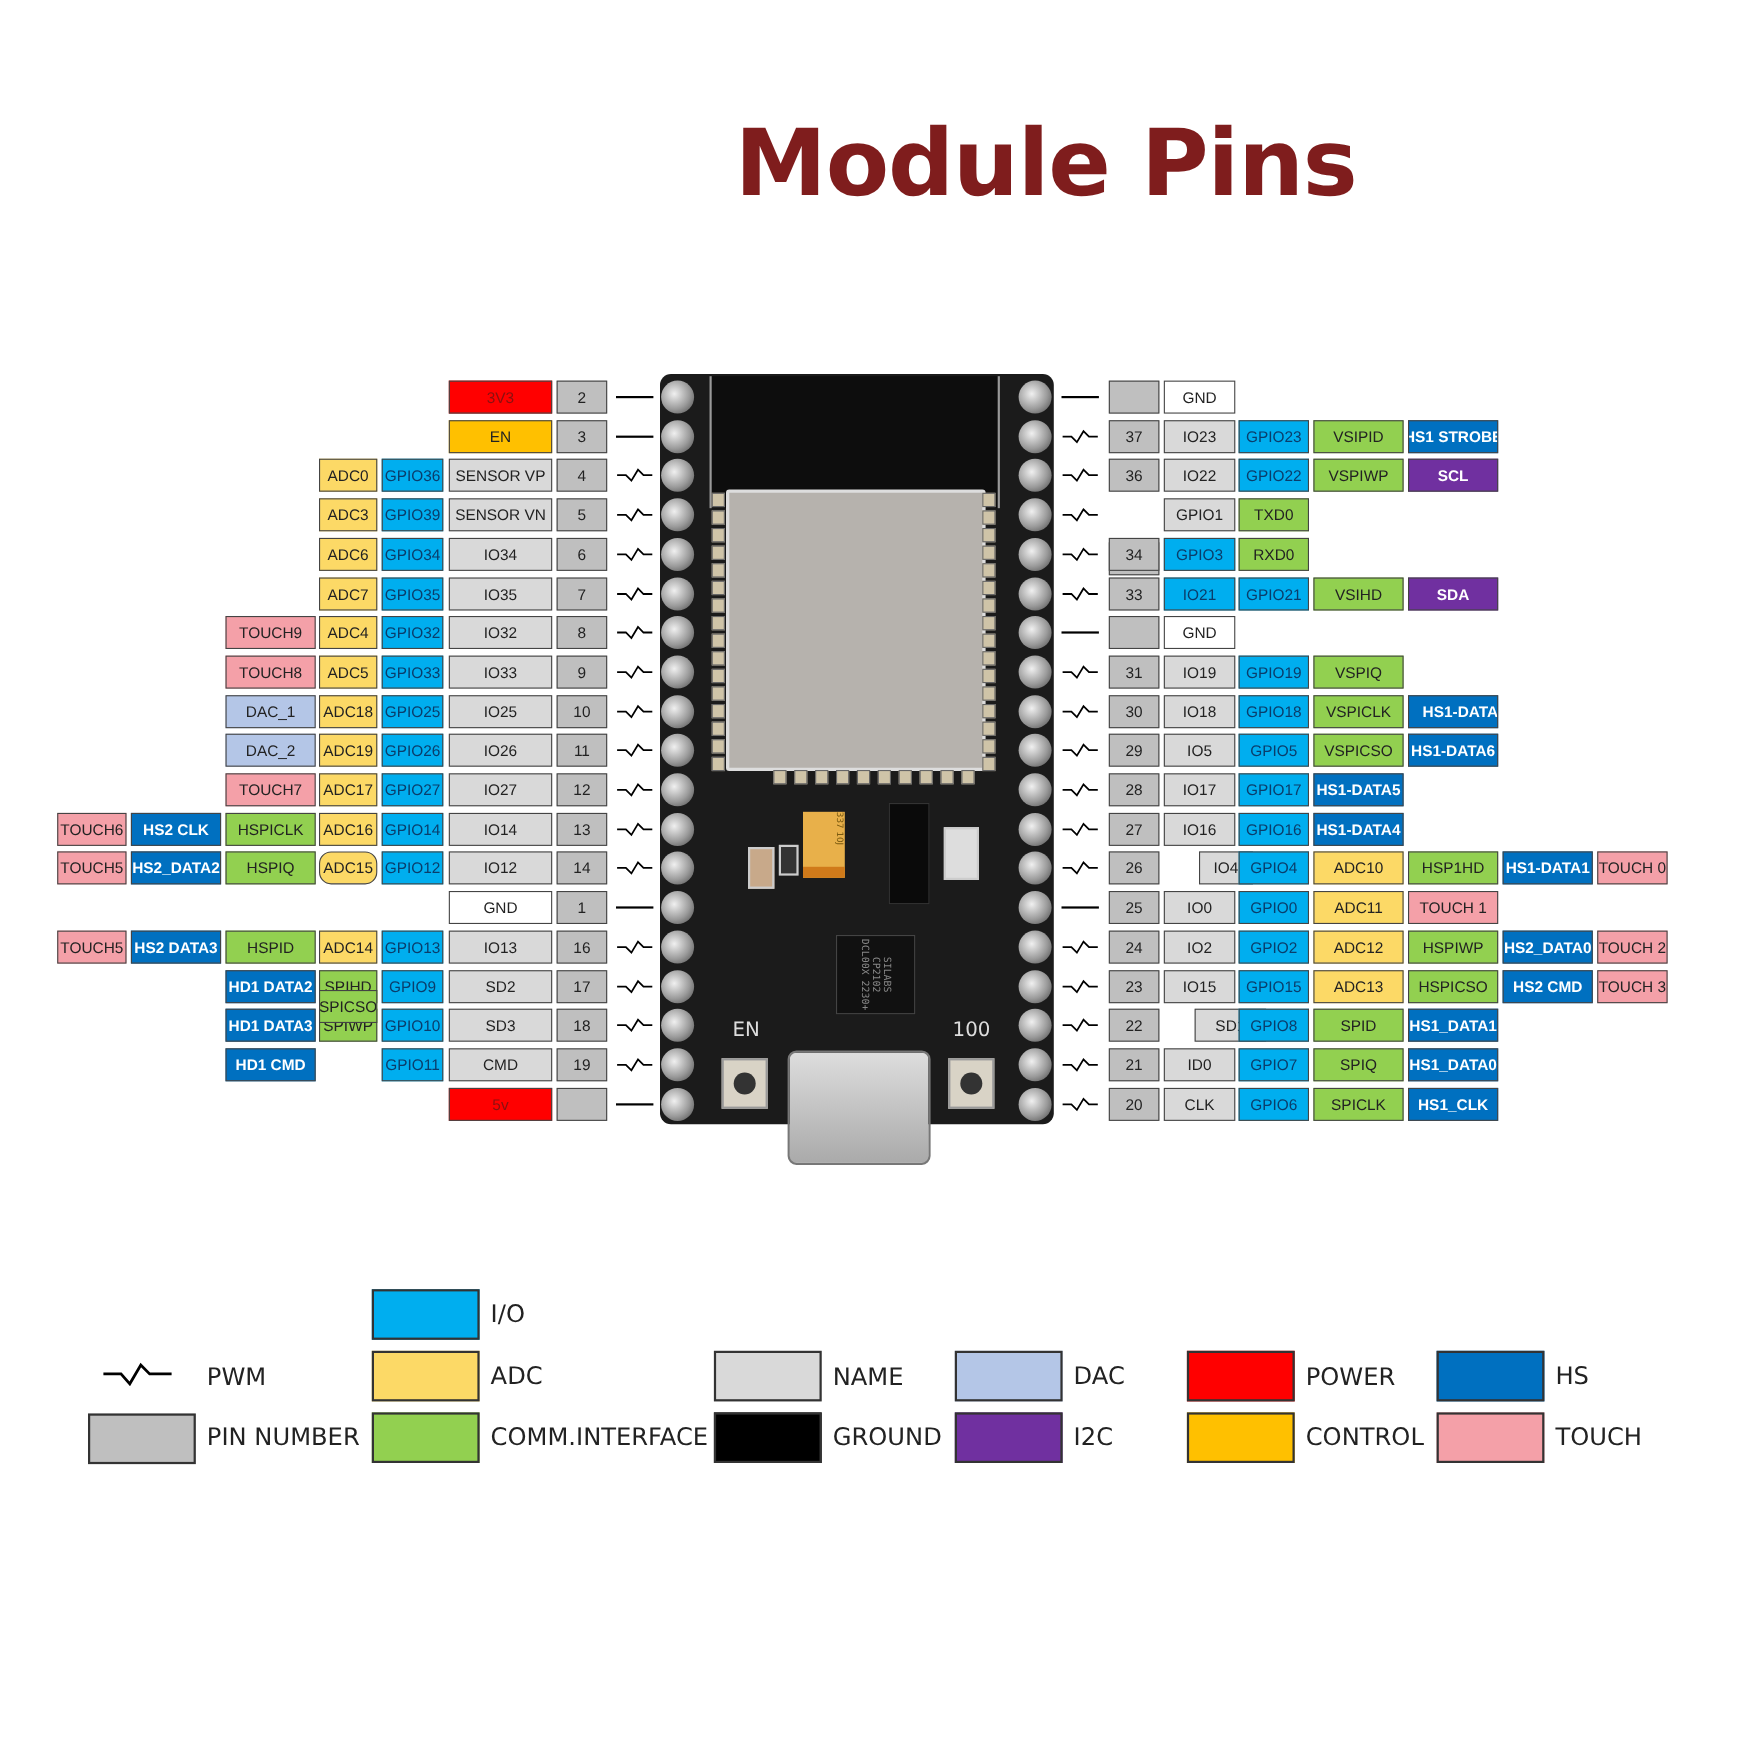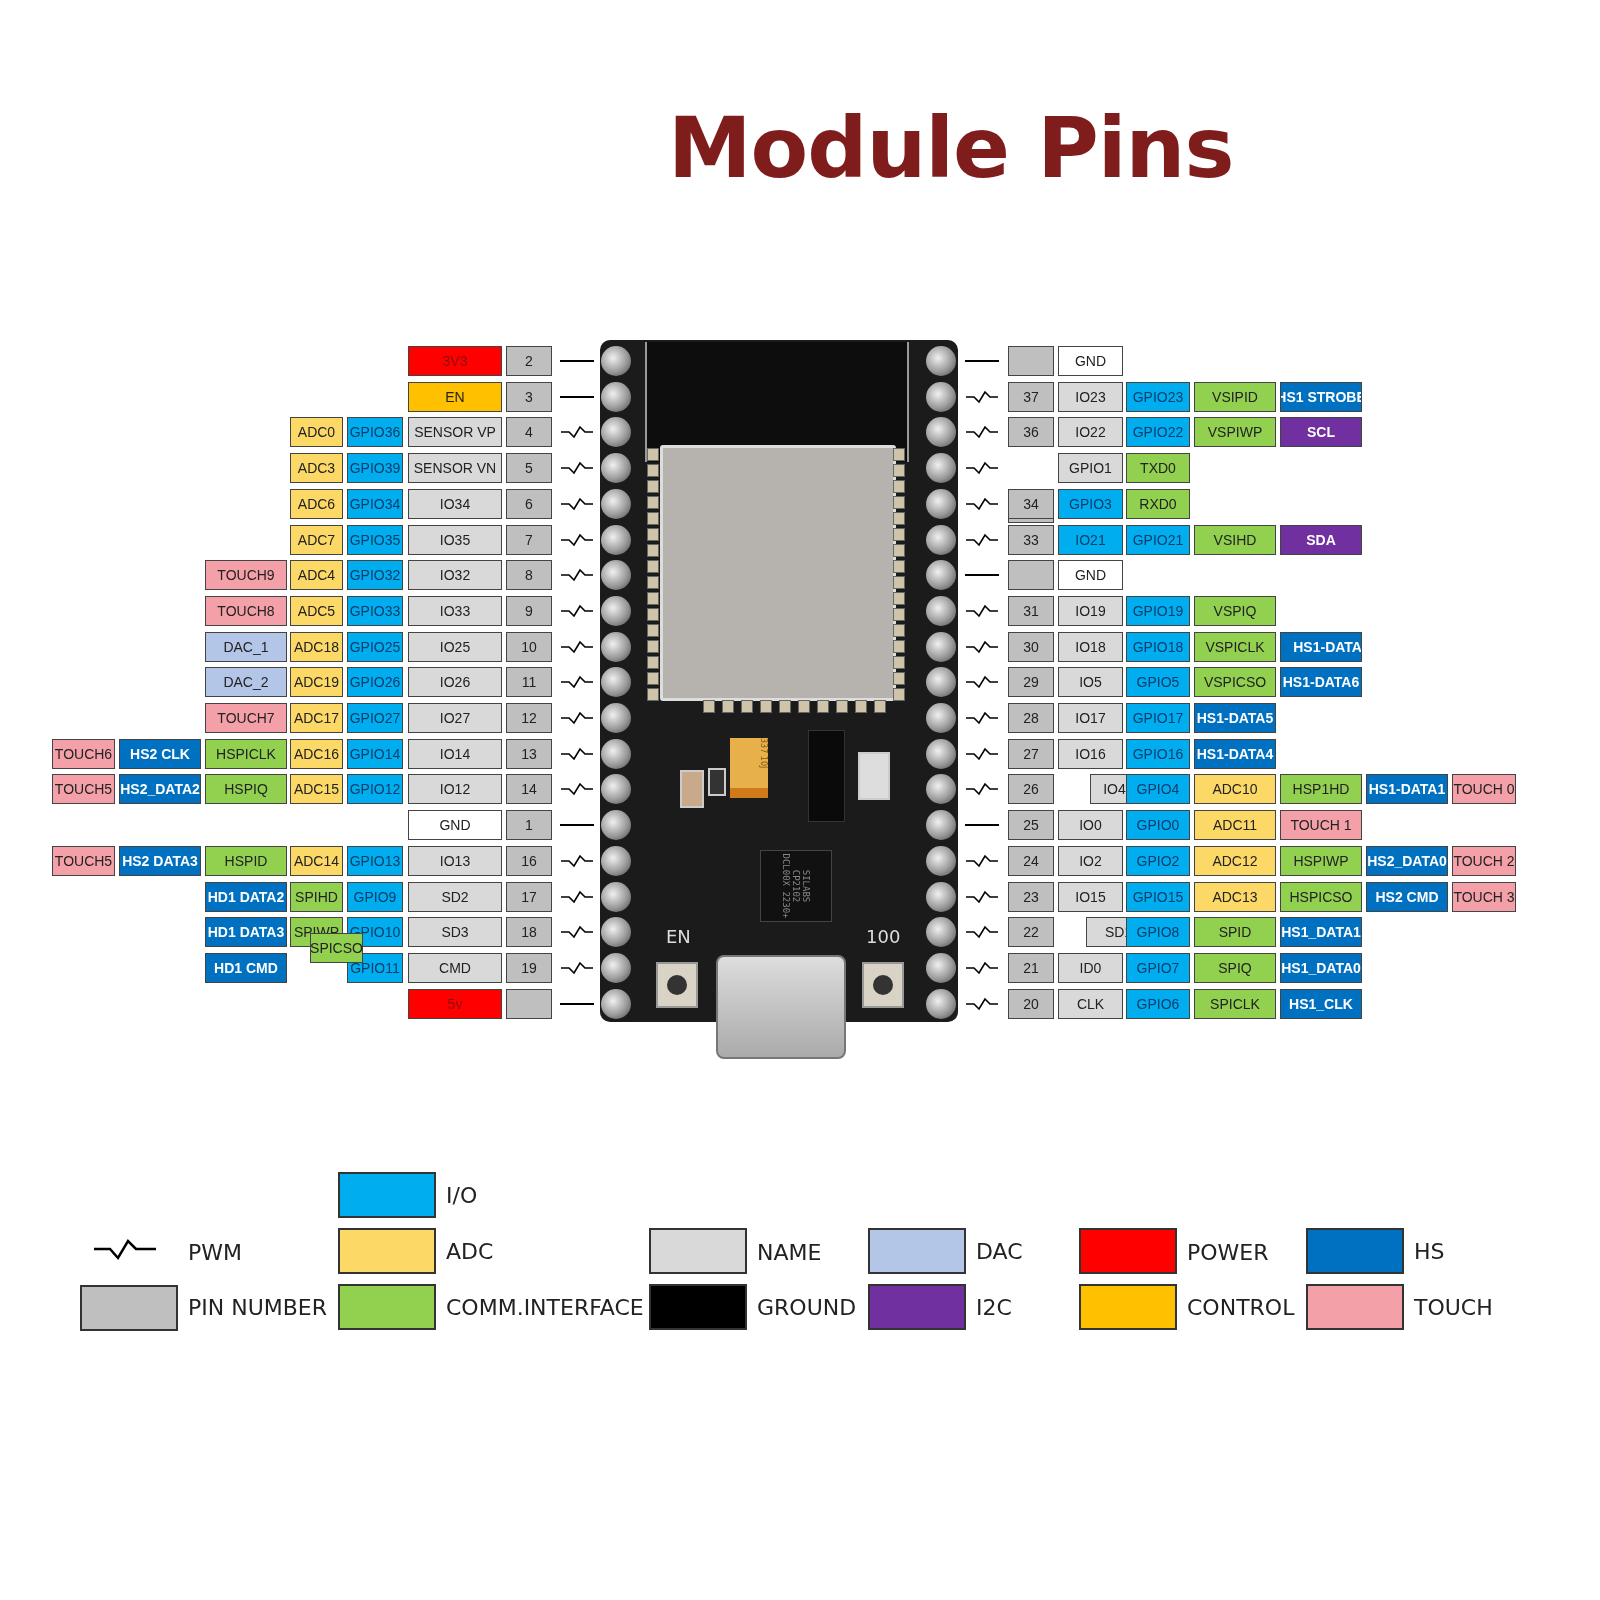--- a/index.html
+++ b/index.html
@@ -145,21 +145,21 @@
     <div class="cell c-adc" style="left: 290px; top: 738.7px; width: 53px;">ADC16</div>
     <div class="cell c-comm" style="left: 205px; top: 738.7px; width: 82px;">HSPICLK</div>
     <div class="cell c-hs" style="left: 119px; top: 738.7px; width: 82px;">HS2 CLK</div>
     <div class="cell c-touch" style="left: 52px; top: 738.7px; width: 63px;">TOUCH6</div>
     <div class="cell c-pin" style="left: 506px; top: 774.4px; width: 46px;">14</div>
     <div class="cell c-name" style="left: 408px; top: 774.4px; width: 94px;">IO12</div>
     <div class="pwm" style="left: 560px; top: 780.4px;"><svg width="34" height="16" viewBox="0 0 34 16">
         <polyline points="1,9 9,9 14,14 20,4 25,9 33,9" fill="none" stroke="#000" stroke-width="1.6"></polyline>
       </svg></div>
     <div class="cell c-io" style="left: 347px; top: 774.4px; width: 56px;">GPIO12</div>
-    <div class="cell c-adc" style="left: 290px; top: 774.4px; width: 53px;">ADC15</div>
+    <div class="cell c-adc" style="left: 290px; top: 774.4px; width: 53px; border-radius: 11px;">ADC15</div>
     <div class="cell c-comm" style="left: 205px; top: 774.4px; width: 82px;">HSPIQ</div>
     <div class="cell c-hs" style="left: 119px; top: 774.4px; width: 82px;">HS2_DATA2</div>
     <div class="cell c-touch" style="left: 52px; top: 774.4px; width: 63px;">TOUCH5</div>
     <div class="cell c-pin" style="left: 506px; top: 810.1px; width: 46px;">1</div>
     <div class="cell c-ground" style="left: 408px; top: 810.1px; width: 94px;">GND</div>
     <div class="line" style="left: 560px; top: 824.1px;"></div>
     <div class="cell c-pin" style="left: 506px; top: 845.8px; width: 46px;">16</div>
     <div class="cell c-name" style="left: 408px; top: 845.8px; width: 94px;">IO13</div>
     <div class="pwm" style="left: 560px; top: 851.8px;"><svg width="34" height="16" viewBox="0 0 34 16">
         <polyline points="1,9 9,9 14,14 20,4 25,9 33,9" fill="none" stroke="#000" stroke-width="1.6"></polyline>
@@ -184,21 +184,21 @@
       </svg></div>
     <div class="cell c-io" style="left: 347px; top: 917.2px; width: 56px;">GPIO10</div>
     <div class="cell c-comm" style="left: 290px; top: 917.2px; width: 53px;">SPIWP</div>
     <div class="cell c-hs" style="left: 205px; top: 917.2px; width: 82px;">HD1 DATA3</div>
     <div class="cell c-pin" style="left: 506px; top: 952.9px; width: 46px;">19</div>
     <div class="cell c-name" style="left: 408px; top: 952.9px; width: 94px;">CMD</div>
     <div class="pwm" style="left: 560px; top: 958.9px;"><svg width="34" height="16" viewBox="0 0 34 16">
         <polyline points="1,9 9,9 14,14 20,4 25,9 33,9" fill="none" stroke="#000" stroke-width="1.6"></polyline>
       </svg></div>
     <div class="cell c-io" style="left: 347px; top: 952.9px; width: 56px;">GPIO11</div>
-    <div class="cell c-comm" style="left: 290px; top: 933px; width: 53px; margin-left: 20px;">SPICSO</div>
+    <div class="cell c-comm" style="left: 290px; top: 900px; width: 53px;">SPICSO</div>
     <div class="cell c-hs" style="left: 205px; top: 952.9px; width: 82px;">HD1 CMD</div>
     <div class="cell c-pin" style="left: 506px; top: 988.6px; width: 46px;"></div>
     <div class="cell c-power" style="left: 408px; top: 988.6px; width: 94px;">5v</div>
     <div class="line" style="left: 560px; top: 1002.6px;"></div>
     <div class="cell c-pin" style="left: 1008px; top: 346px; width: 46px;"></div>
     <div class="cell c-ground" style="left: 1058px; top: 346px; width: 65px;">GND</div>
     <div class="line" style="left: 965px; top: 360px;"></div>
     <div class="cell c-pin" style="left: 1008px; top: 381.7px; width: 46px;">37</div>
     <div class="cell c-name" style="left: 1058px; top: 381.7px; width: 65px;">IO23</div>
     <div class="pwm" style="left: 965px; top: 387.7px;"><svg width="34" height="16" viewBox="0 0 34 16">

